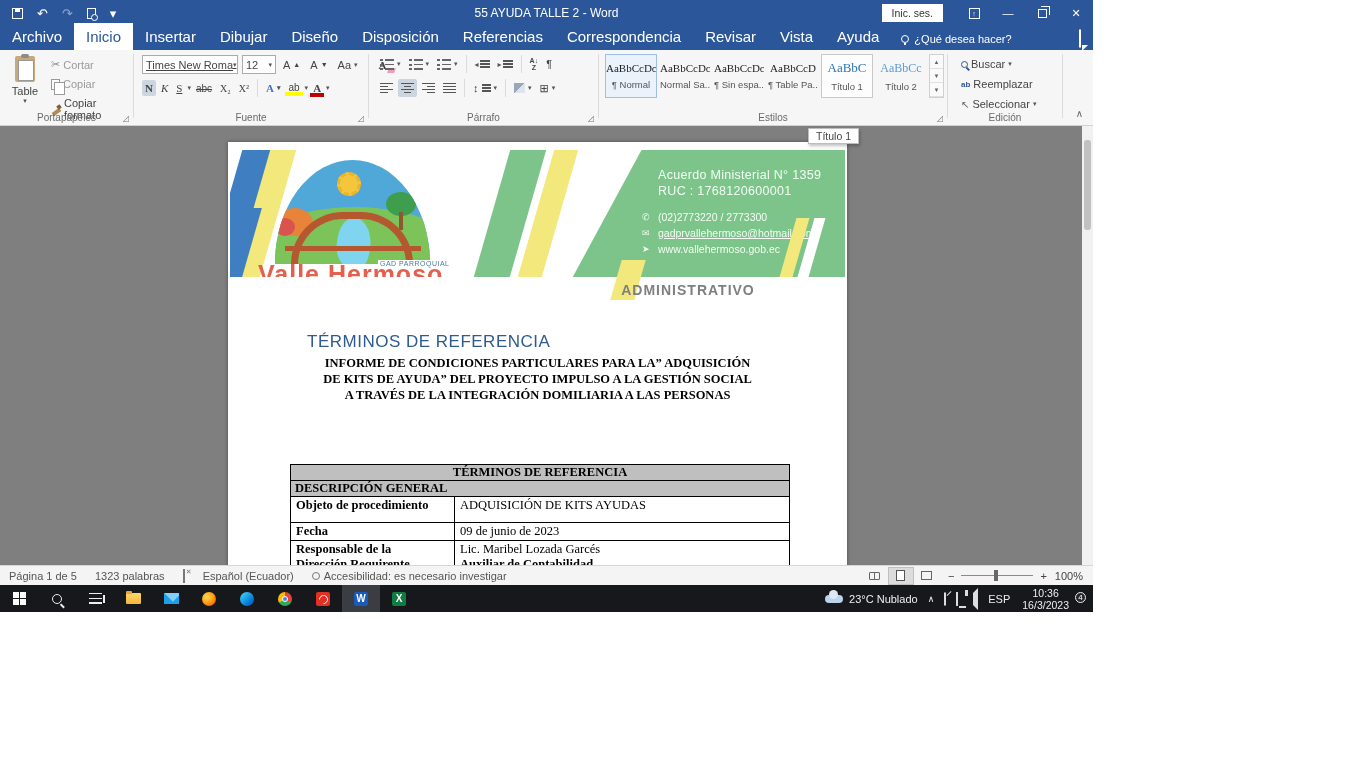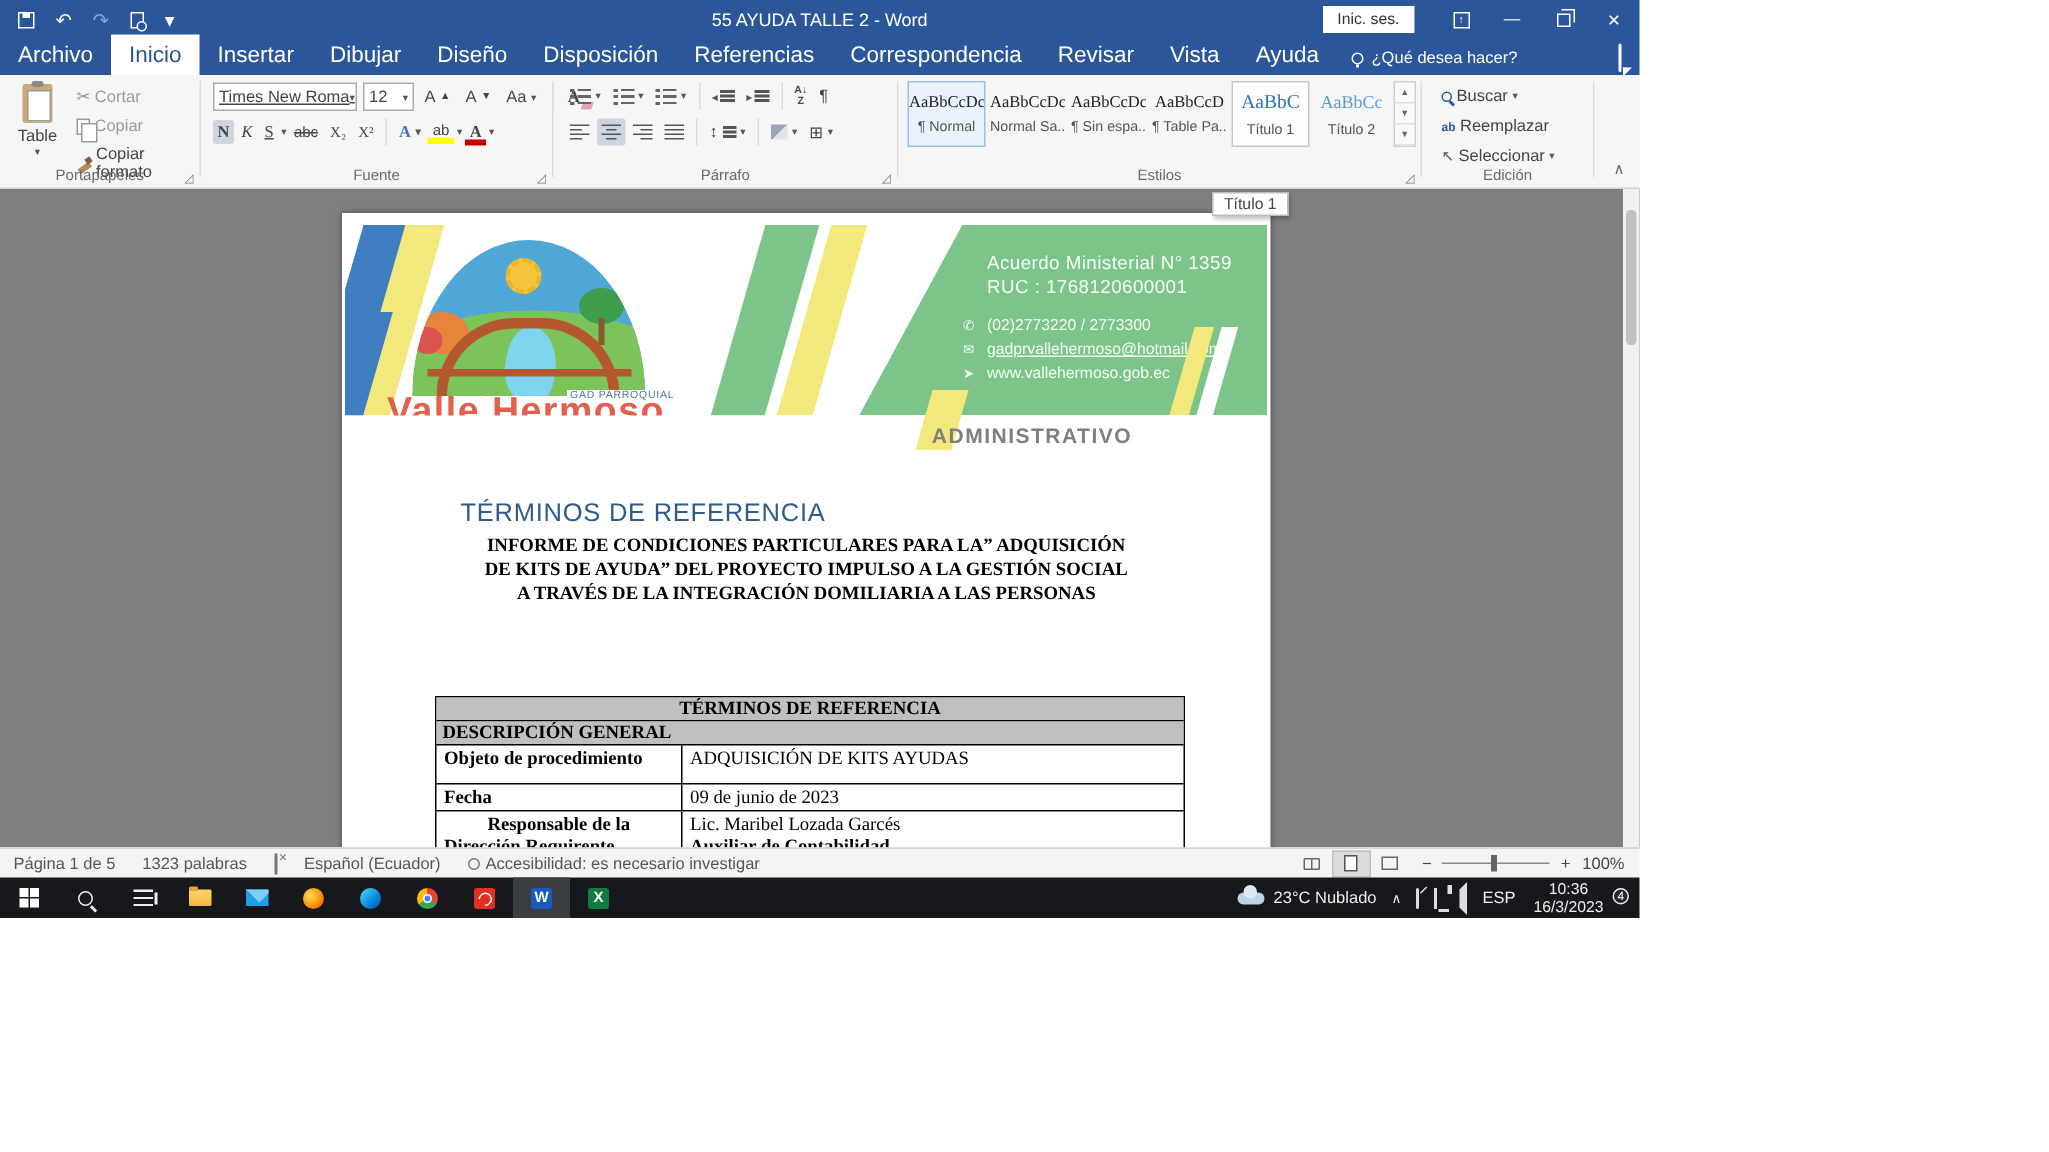--- a/index.html
+++ b/index.html
@@ -540,21 +540,21 @@
           <div class="trow" style="height:26px;font-family:Liberation Serif, serif;">
             <div class="c1">Objeto de procedimiento</div>
             <div class="c2">ADQUISICIÓN DE KITS AYUDAS</div>
           </div>
           <div class="trow" style="height:18px;justify-content:space-between;">
             <div class="c1">Fecha</div>
             <div class="c2">09 de junio de 2023</div>
           </div>
           <div class="trow" style="height:48px;">
             <div class="c1">
-              <div class="just" style="width:100%;text-align:center;">Responsable de la</div>
+              <div class="just" style="width:100%;">Responsable de la</div>
               <div>Dirección Requirente</div>
             </div>
             <div class="c2">
               <div>Lic. Maribel Lozada Garcés</div>
               <div style="font-weight:bold;">Auxiliar de Contabilidad</div>
             </div>
           </div>
         </div>
       </div>
 

